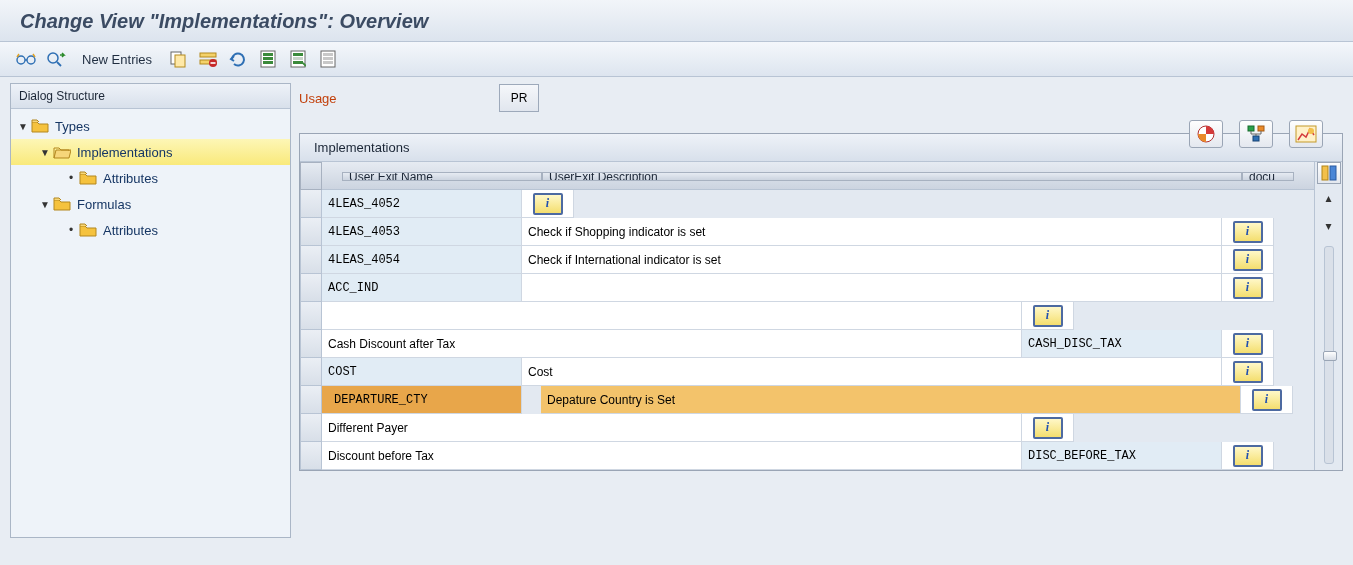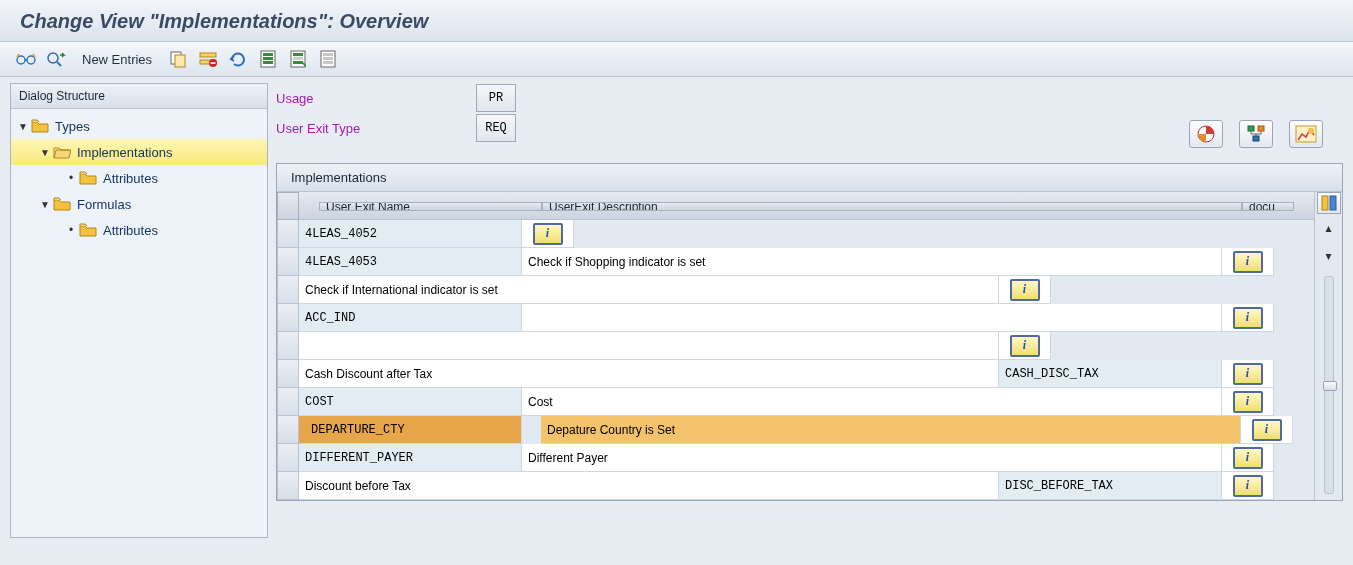--- a/index.html
+++ b/index.html
@@ -107,27 +107,27 @@
 
   .right-panel {
     flex: 1;
     margin: 6px 10px 4px 6px;
     display: flex;
     flex-direction: column;
   }
   .form-row {
     display: flex; align-items: center; height: 30px;
   }
-  .form-label { width: 200px; font-size: 13px; color: #a21caf; }
+  .form-label { width: 200px; font-size: 13px; color: #c2410c; }
   .value-box {
     display: inline-flex; align-items: center; justify-content: center;
     min-width: 40px; height: 22px;
     background: linear-gradient(#f5f7fa,#e1e6ee);
     border: 1px solid #9da9ba;
-    font-family: Liberation Mono, monospace;
+    font-family: Liberation Sans, sans-serif;
     font-size: 12px;
     padding: 13px 6px;
   }
   .top-right-icons {
     position: absolute;
     right: 30px;
     top: 120px;
     display: flex; gap: 16px;
   }
   .big-icon-btn {
@@ -182,21 +182,21 @@
   }
   .cell {
     border-right: 1px solid #cfd7e2;
     border-bottom: 1px solid #cfd7e2;
     display:flex; align-items:center;
     padding: 0 6px;
     background: #fff;
     overflow:hidden; white-space:nowrap;
   }
   .cell.name {
-    width: 223px;
+    width: 200px;
     font-family: "Courier New", monospace;
     background: #e1ecf5;
   }
   .cell.desc { width: 700px; }
   .cell.docu-h { width: 52px; }
   .cell.docu {
     width: 52px;
     display:flex; align-items:center; justify-content:center;
     background:#fff;
   }
@@ -366,24 +366,20 @@
         <span class="tree-label">Attributes</span>
       </div>
     </div>
   </div>
 
   <div class="right-panel">
     <div class="form-row">
       <span class="form-label">Usage</span>
       <span class="value-box">PR</span>
     </div>
-    <div class="form-row">
-      <span class="form-label">User Exit Type</span>
-      <span class="value-box">REQ</span>
-    </div>
 
     <div class="top-right-icons">
       <span class="big-icon-btn">
         <svg width="20" height="20" viewBox="0 0 20 20">
             <circle cx="10" cy="10" r="8" fill="#fff" stroke="#b03030"></circle>
             <path d="M10 10V2A8 8 0 0 1 18 10z" fill="#d43a3a"></path>
             <path d="M10 10H2A8 8 0 0 0 10 18z" fill="#e98a2a"></path>
           </svg>
       </span>
       <span class="big-icon-btn">
@@ -432,20 +428,21 @@
               </div>
             </div>
             <div class="row">
               <div class="cell name">4LEAS_4053</div>
               <div class="cell desc">Check if Shopping indicator is set</div>
               <div class="cell docu">
                 <div class="docu-btn">i</div>
               </div>
             </div>
             <div class="row">
+              <div class="cell name">4LEAS_4054</div>
               <div class="cell desc">Check if International indicator is set</div>
               <div class="cell docu">
                 <div class="docu-btn">i</div>
               </div>
             </div>
             <div class="row">
               <div class="cell name">ACC_IND</div>
               <div class="cell desc"></div>
               <div class="cell docu">
                 <div class="docu-btn">i</div>
@@ -472,21 +469,20 @@
               </div>
             </div>
             <div class="row sel">
               <div class="cell name">DEPARTURE_CTY</div>
               <div class="cell desc">Depature Country is Set</div>
               <div class="cell docu">
                 <div class="docu-btn">i</div>
               </div>
             </div>
             <div class="row">
-              <div class="cell name">DIFFERENT_PAYER</div>
               <div class="cell desc">Different Payer</div>
               <div class="cell docu">
                 <div class="docu-btn">i</div>
               </div>
             </div>
             <div class="row">
               <div class="cell desc">Discount before Tax</div>
               <div class="cell name">DISC_BEFORE_TAX</div>
               <div class="cell docu">
                 <div class="docu-btn">i</div>

